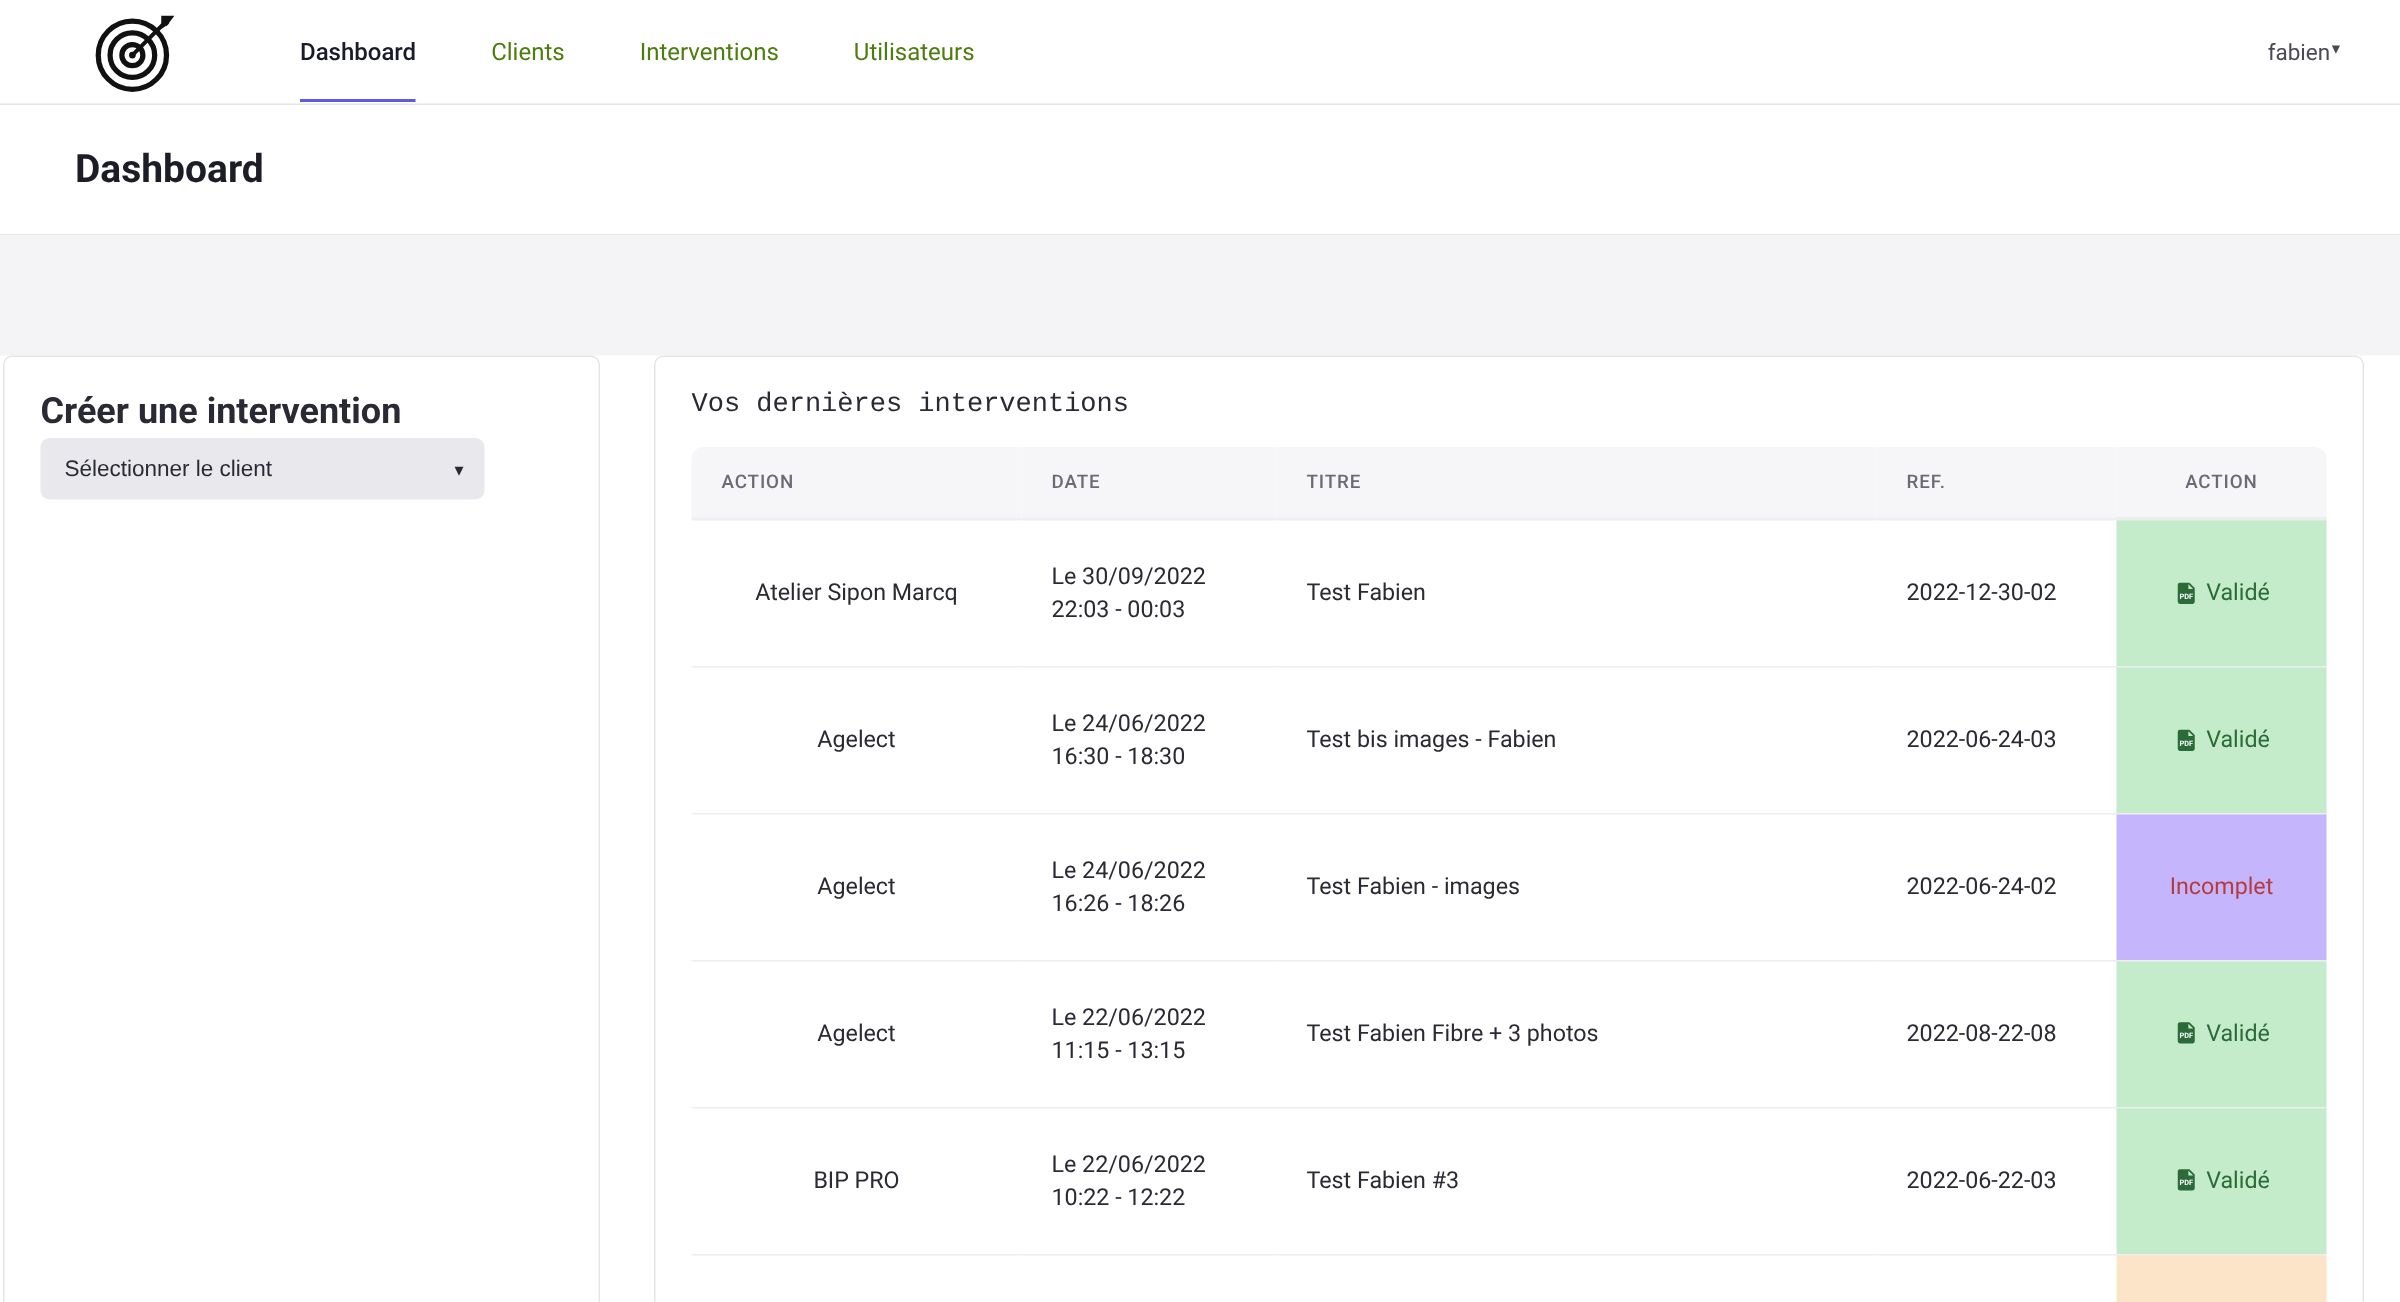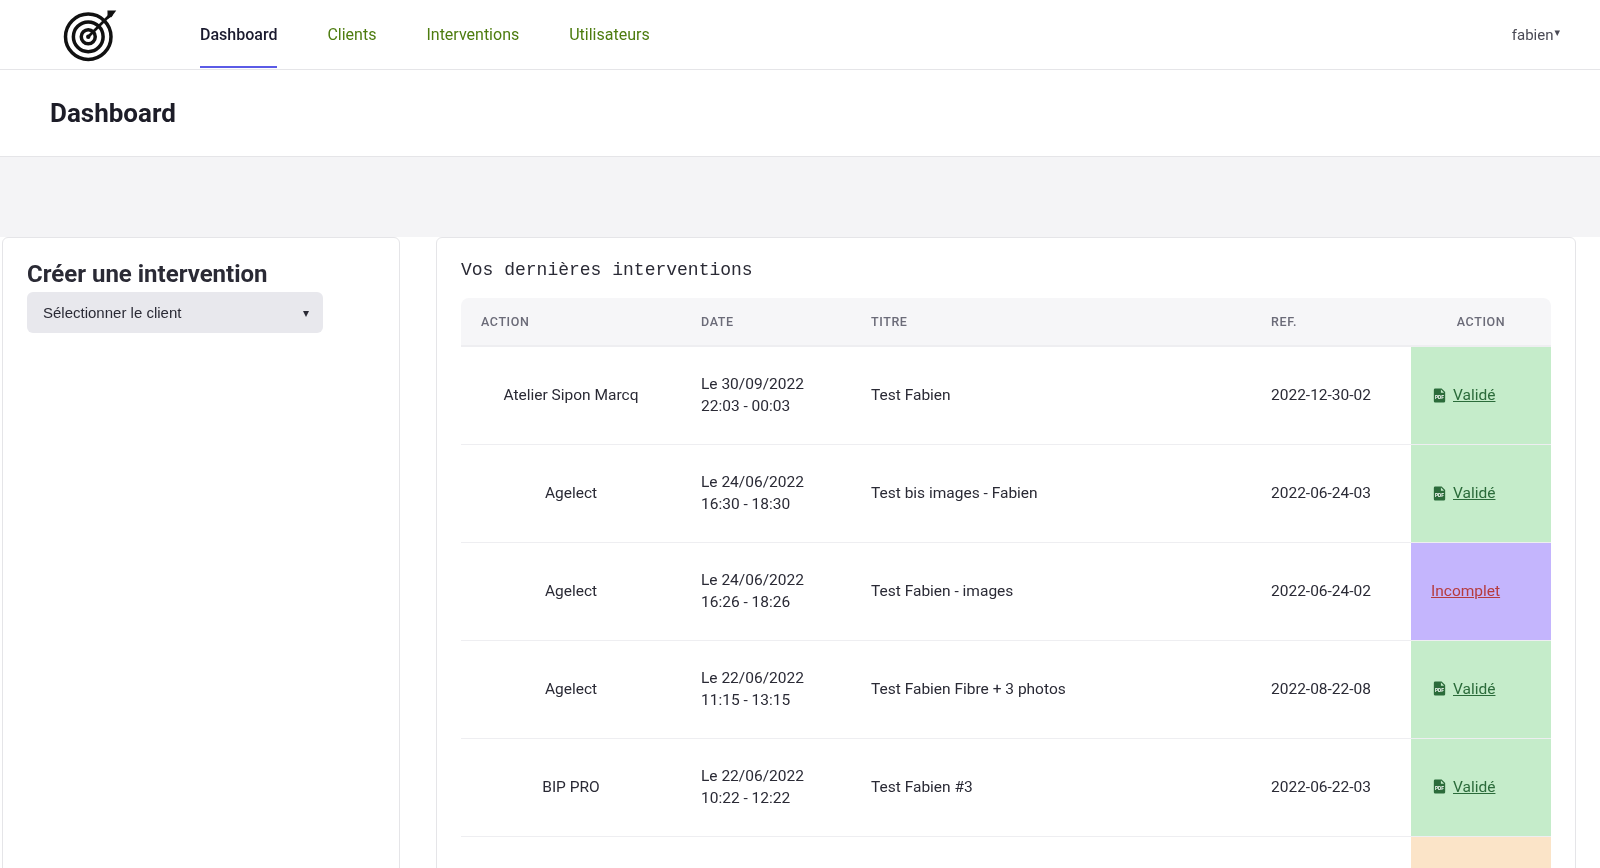--- a/index.html
+++ b/index.html
@@ -126,23 +126,22 @@
       color: #2a2a35;
       vertical-align: middle;
     }
     tbody tr:first-child td { border-top: 2px solid #eeeef1; }
     td.col-client { text-align: center; width: 220px;}
     td.col-date { width: 170px; line-height: 1.45; }
     td.col-titre { }
     td.col-ref { width: 160px; }
     td.col-action {
       width: 140px;
-      text-align: left;
+      text-align: center;
       font-size: 15.5px;
-      text-decoration: underline;
     }
     td.status-valide { background: #c5ecca; color: #2b6b3a; }
     td.status-incomplet { background: #c4b5fd; color: #b63b3e; }
     td.status-afinaliser { background: #fbe4c8; color: #9a5a1a; }
     .pdf-ico {
       display: inline-block;
       vertical-align: middle;
       margin-right: 5px;
       width: 17px; height: 17px;
       position: relative;

